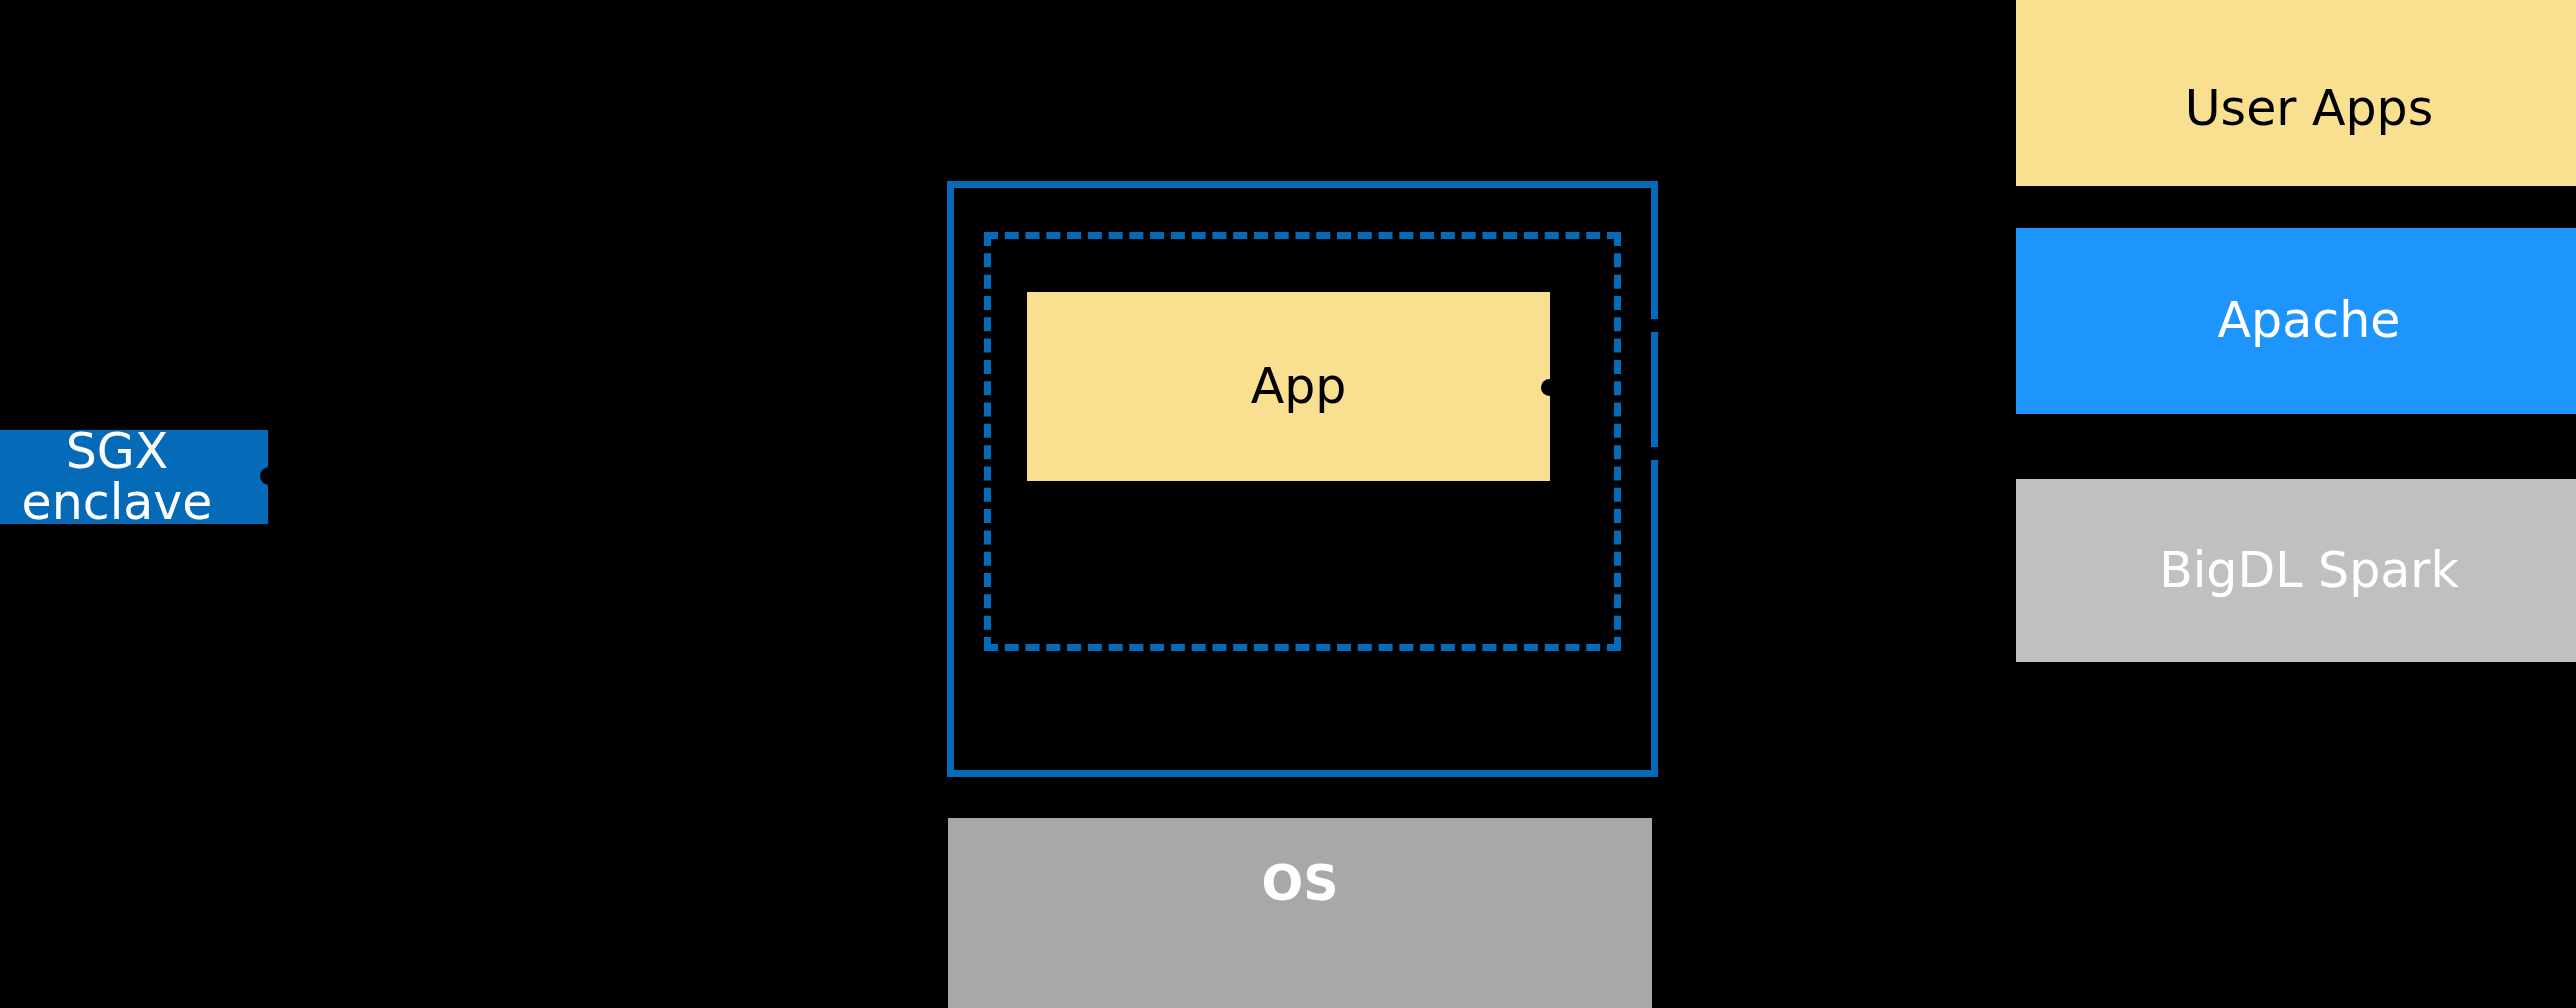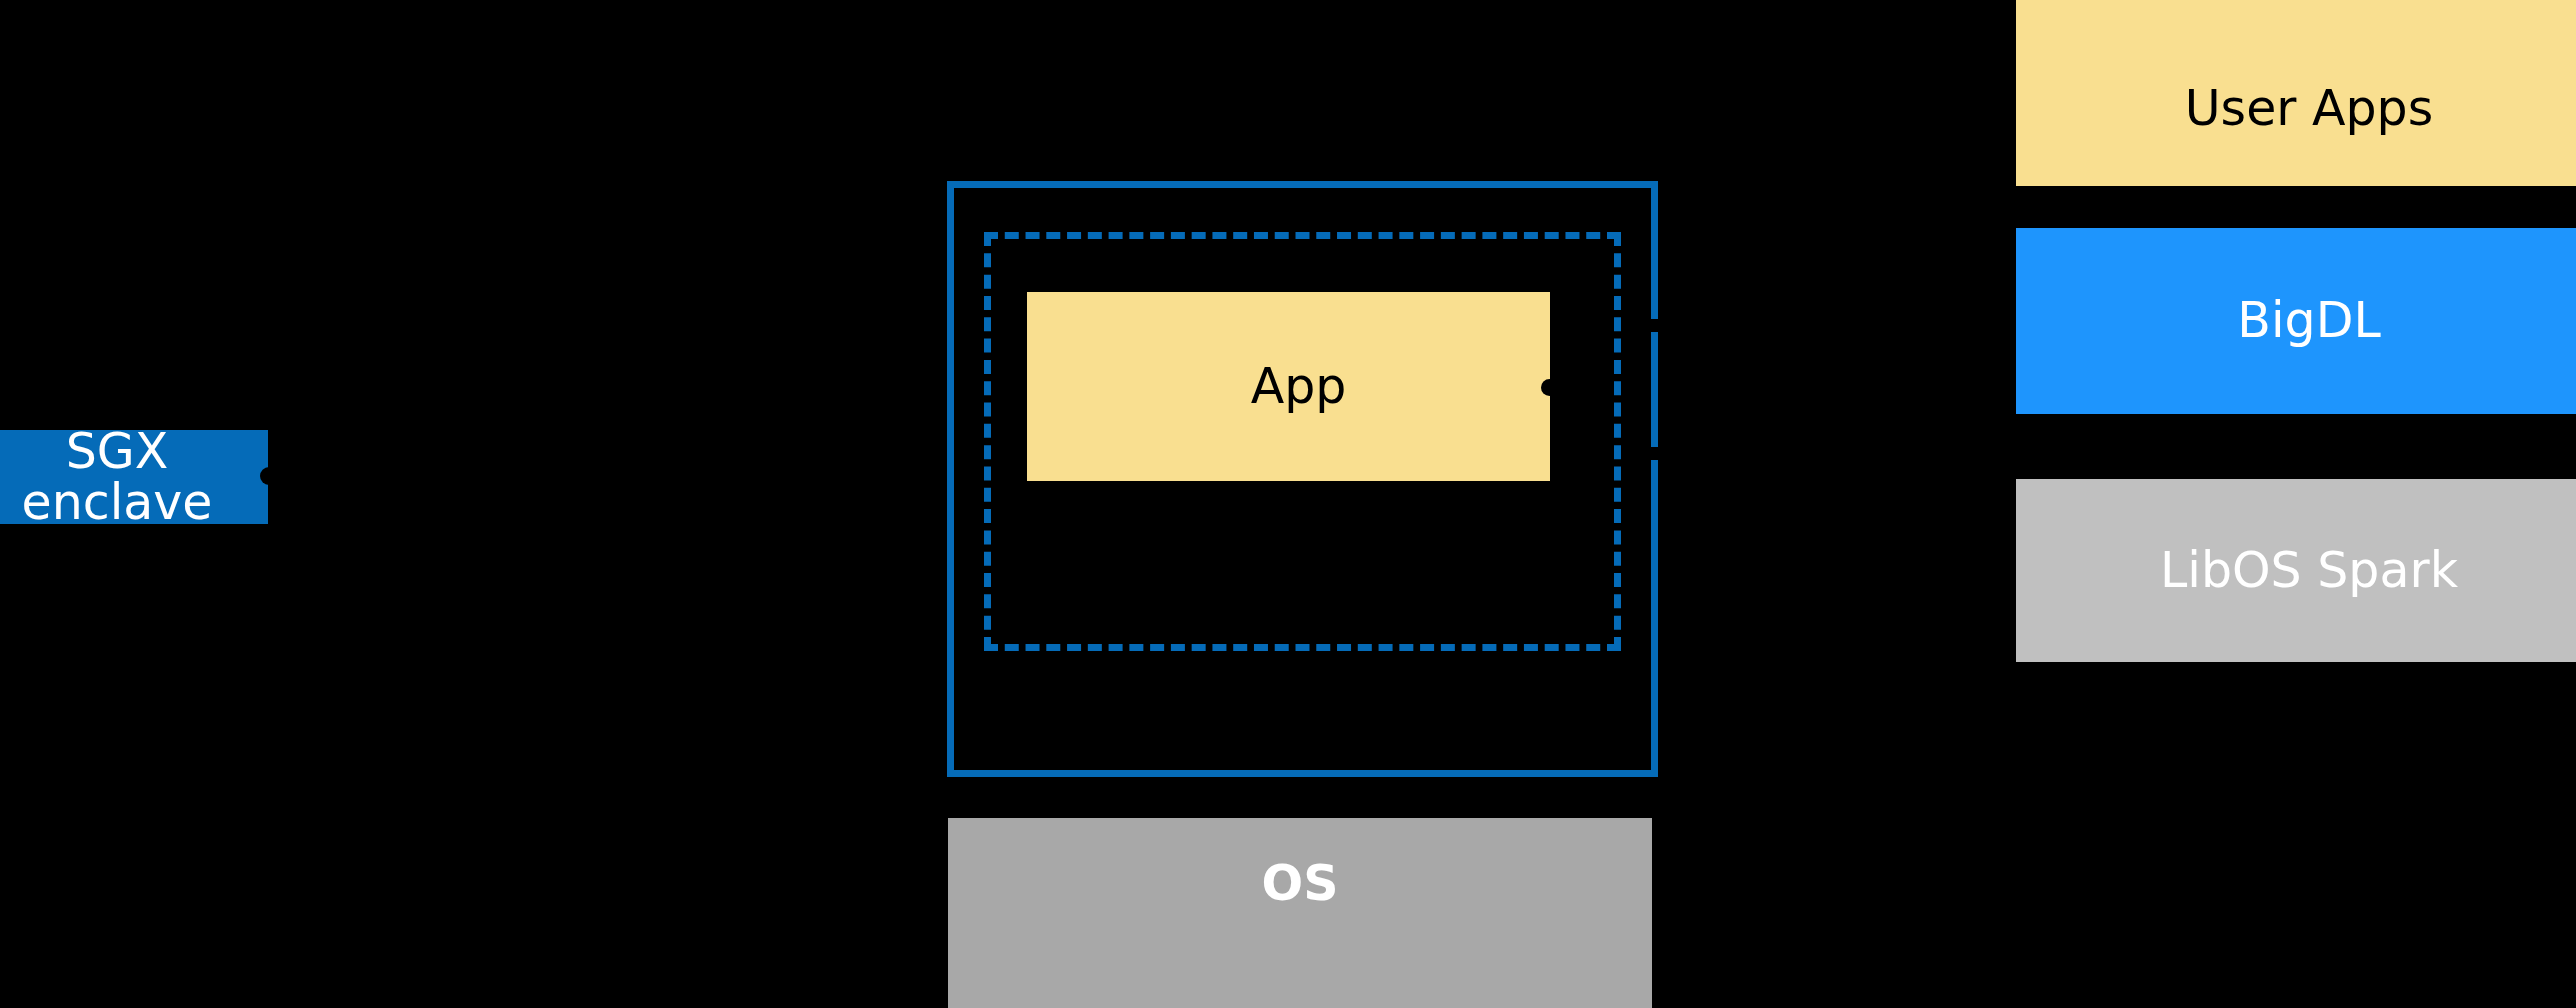--- a/index.html
+++ b/index.html
@@ -192,21 +192,21 @@
 
   <div class="box" id="os-box">
     <span>OS</span>
   </div>
 
   <div class="box" id="user-apps-box">
     <span>User Apps</span>
   </div>
 
   <div class="box" id="bigdl-box">
-    <span>BigDL</span>
+    <span>Apache</span>
   </div>
 
   <div class="box" id="apache-spark-box">
-    <span>LibOS Spark</span>
+    <span>BigDL Spark</span>
   </div>
 
 </div>
 
 
 </body></html>

